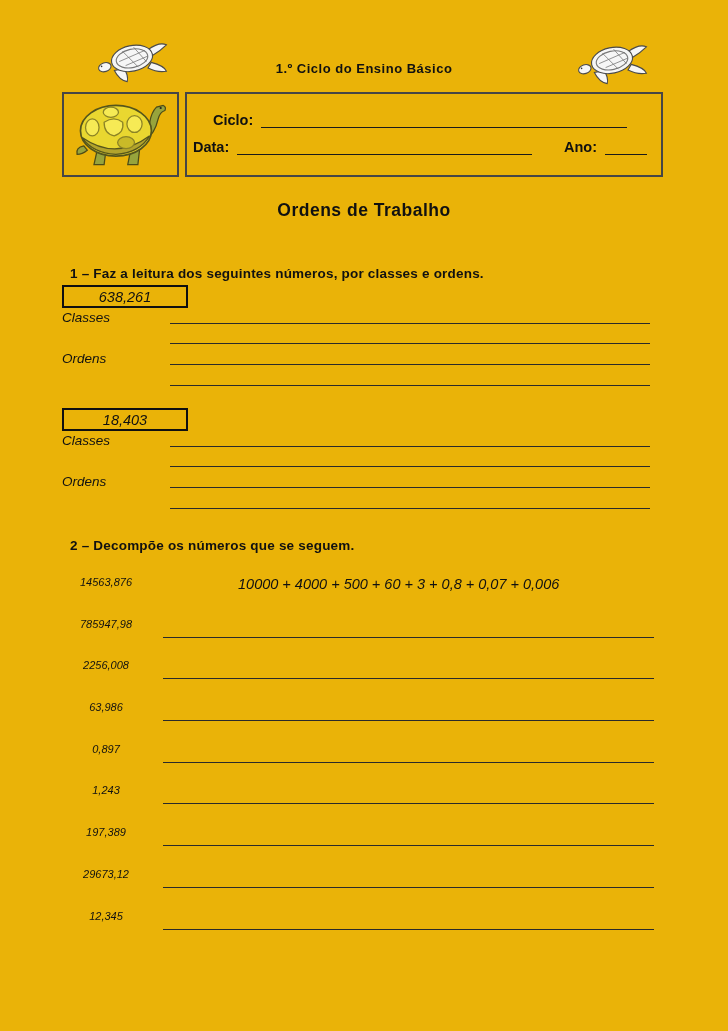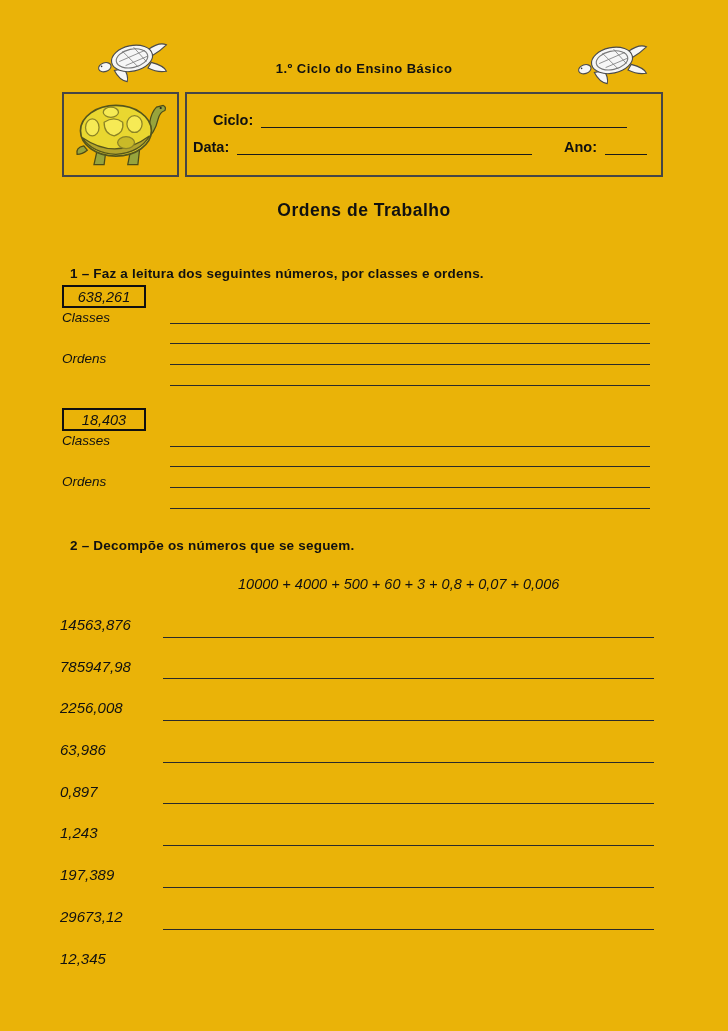--- a/index.html
+++ b/index.html
@@ -27,33 +27,33 @@
   
   .sheet-title{position:absolute;top:200px;left:0;right:0;text-align:center;
     font-size:17.5px;font-weight:bold;letter-spacing:.5px;}
   .prompt{position:absolute;left:70px;font-size:13.5px;font-weight:bold;letter-spacing:.2px;}
   .prompt.q1{top:245px;margin-top:21px;}
   .prompt.q2{top:538px;}
   
   .rblock{position:absolute;left:62px;width:588px;}
   .rblock.b1{top:285px;}
   .rblock.b2{top:408px;}
-  .num-box{width:84px;height:23px;box-sizing:border-box;border:2px solid #101010;
+  .num-box{width:126px;height:23px;box-sizing:border-box;border:2px solid #101010;
     display:flex;align-items:center;justify-content:center;
     font-style:italic;font-size:14.5px;}
   .rlines{margin-top:-2px;}
   .rrow{height:20.7px;position:relative;}
   .rlabel{position:absolute;left:0;width:106px;bottom:2px;text-align:left;
     font-style:italic;font-size:13.5px;}
   .rline{position:absolute;left:108px;right:0;bottom:3px;border-bottom:1.4px solid #2a2a2a;}
   
   .decomp{position:absolute;left:60px;top:566px;width:594px;}
   .drow{height:41.7px;position:relative;}
-  .dnum{position:absolute;left:0;top:10px;width:92px;text-align:left;
-    font-style:italic;font-size:15px;white-space:nowrap;margin-top:40px;}
+  .dnum{position:absolute;left:0;top:10px;width:92px;text-align:center;
+    font-style:italic;font-size:11px;white-space:nowrap;}
   .dline{position:absolute;left:103px;right:0;top:29px;border-bottom:1.4px solid #2a2a2a;}
   .dexample{position:absolute;left:178px;top:10px;font-style:italic;font-size:14.5px;white-space:nowrap;text-align:center;}
 </style>
 </head>
 <body>
 
 <div class="page">
 
   <svg class="turtle-sketch left" viewBox="0 0 100 62" xmlns="http://www.w3.org/2000/svg">
     <g stroke="#4a4a4a" stroke-width="1.4" fill="#f6f6f6">

